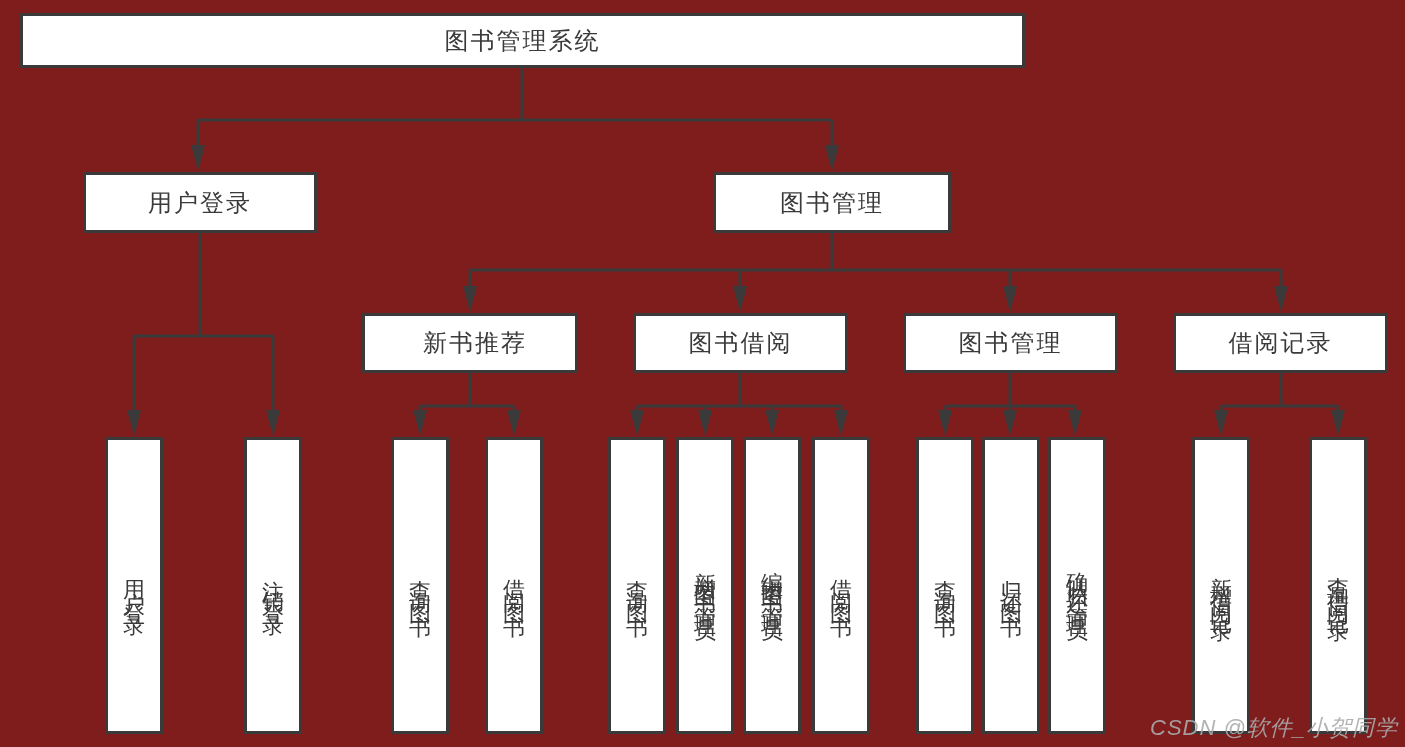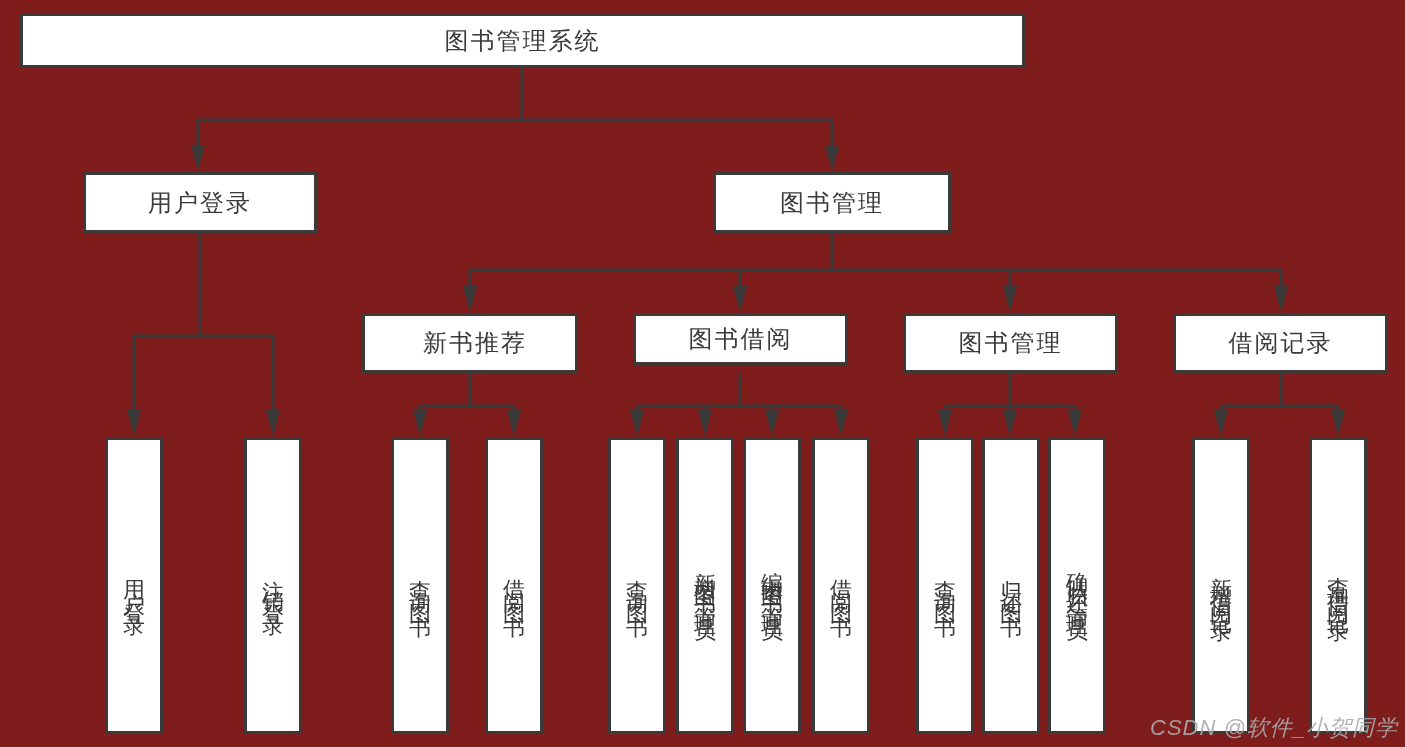--- a/index.html
+++ b/index.html
@@ -99,21 +99,21 @@
       <polygon points="1331,410 1345,410 1338,436"></polygon>
     </g>
   </svg>
 
   <div class="box h-box" style="left:20px; top:13px; width:1005px; height:55px;">图书管理系统</div>
 
   <div class="box h-box" style="left:83px; top:172px; width:234px; height:61px;">用户登录</div>
   <div class="box h-box" style="left:713px; top:172px; width:238px; height:61px;">图书管理</div>
 
   <div class="box h-box" style="left:362px; top:313px; width:216px; height:60px;padding-left:10px;">新书推荐</div>
-  <div class="box h-box" style="left:633px; top:313px; width:215px; height:52px;">图书借阅</div>
+  <div class="box h-box" style="left:633px; top:313px; width:215px; height:60px;">图书借阅</div>
   <div class="box h-box" style="left:903px; top:313px; width:215px; height:60px;">图书管理</div>
   <div class="box h-box" style="left:1173px; top:313px; width:215px; height:60px;">借阅记录</div>
 
   <div class="box v-box" style="left:105px;">
     <span class="vtext">用户登录</span>
   </div>
   <div class="box v-box" style="left:244px;">
     <span class="vtext">注销登录</span>
   </div>
 

